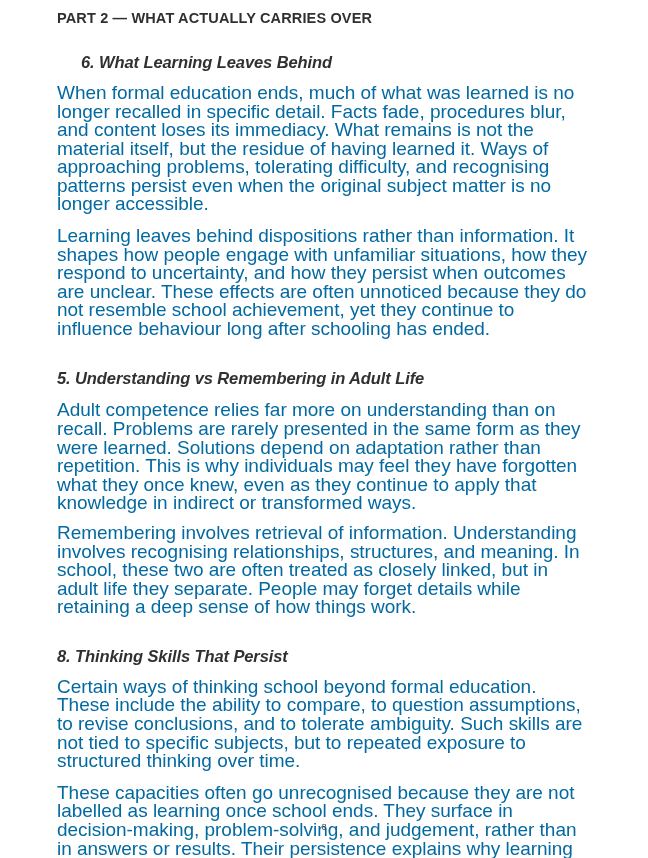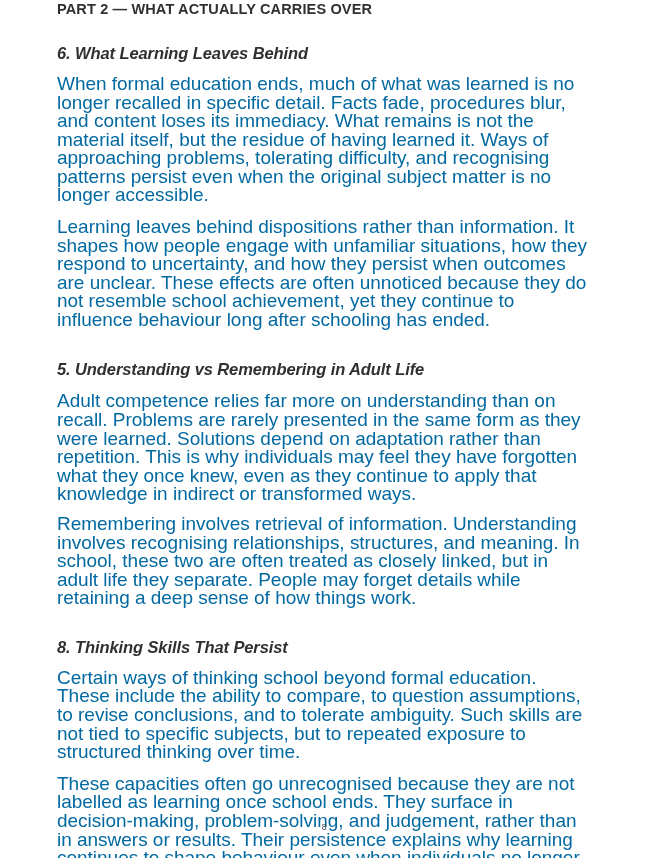--- a/index.html
+++ b/index.html
@@ -26,32 +26,33 @@
     left: 57px;
     top: 0;
     width: 533px;
   }
   .part-title {
     font-size: 14.5px;
     font-weight: bold;
     color: #2f3031;
     letter-spacing: 0.15px;
     margin: 0;
+    padding-top: 9px;
     line-height: 1.25;
   }
   .section-heading {
     font-size: 16.5px;
     font-weight: bold;
     font-style: italic;
     color: #2f3031;
     margin: 0;
     line-height: 1.2;
     letter-spacing: -0.1px;
   }
-  .sec-6 { padding-top: 26px; }
+  .sec-6 { padding-top: 26px; margin-left: 24px; }
   .sec-7 { padding-top: 30px; }
   .sec-8 { padding-top: 30px; }
   p.body-text {
     font-size: 19px;
     color: #0369a1;
     line-height: 18.6px;
     margin: 0;
     padding-top: 11px;
     text-align: left;
     letter-spacing: -0.02px;

